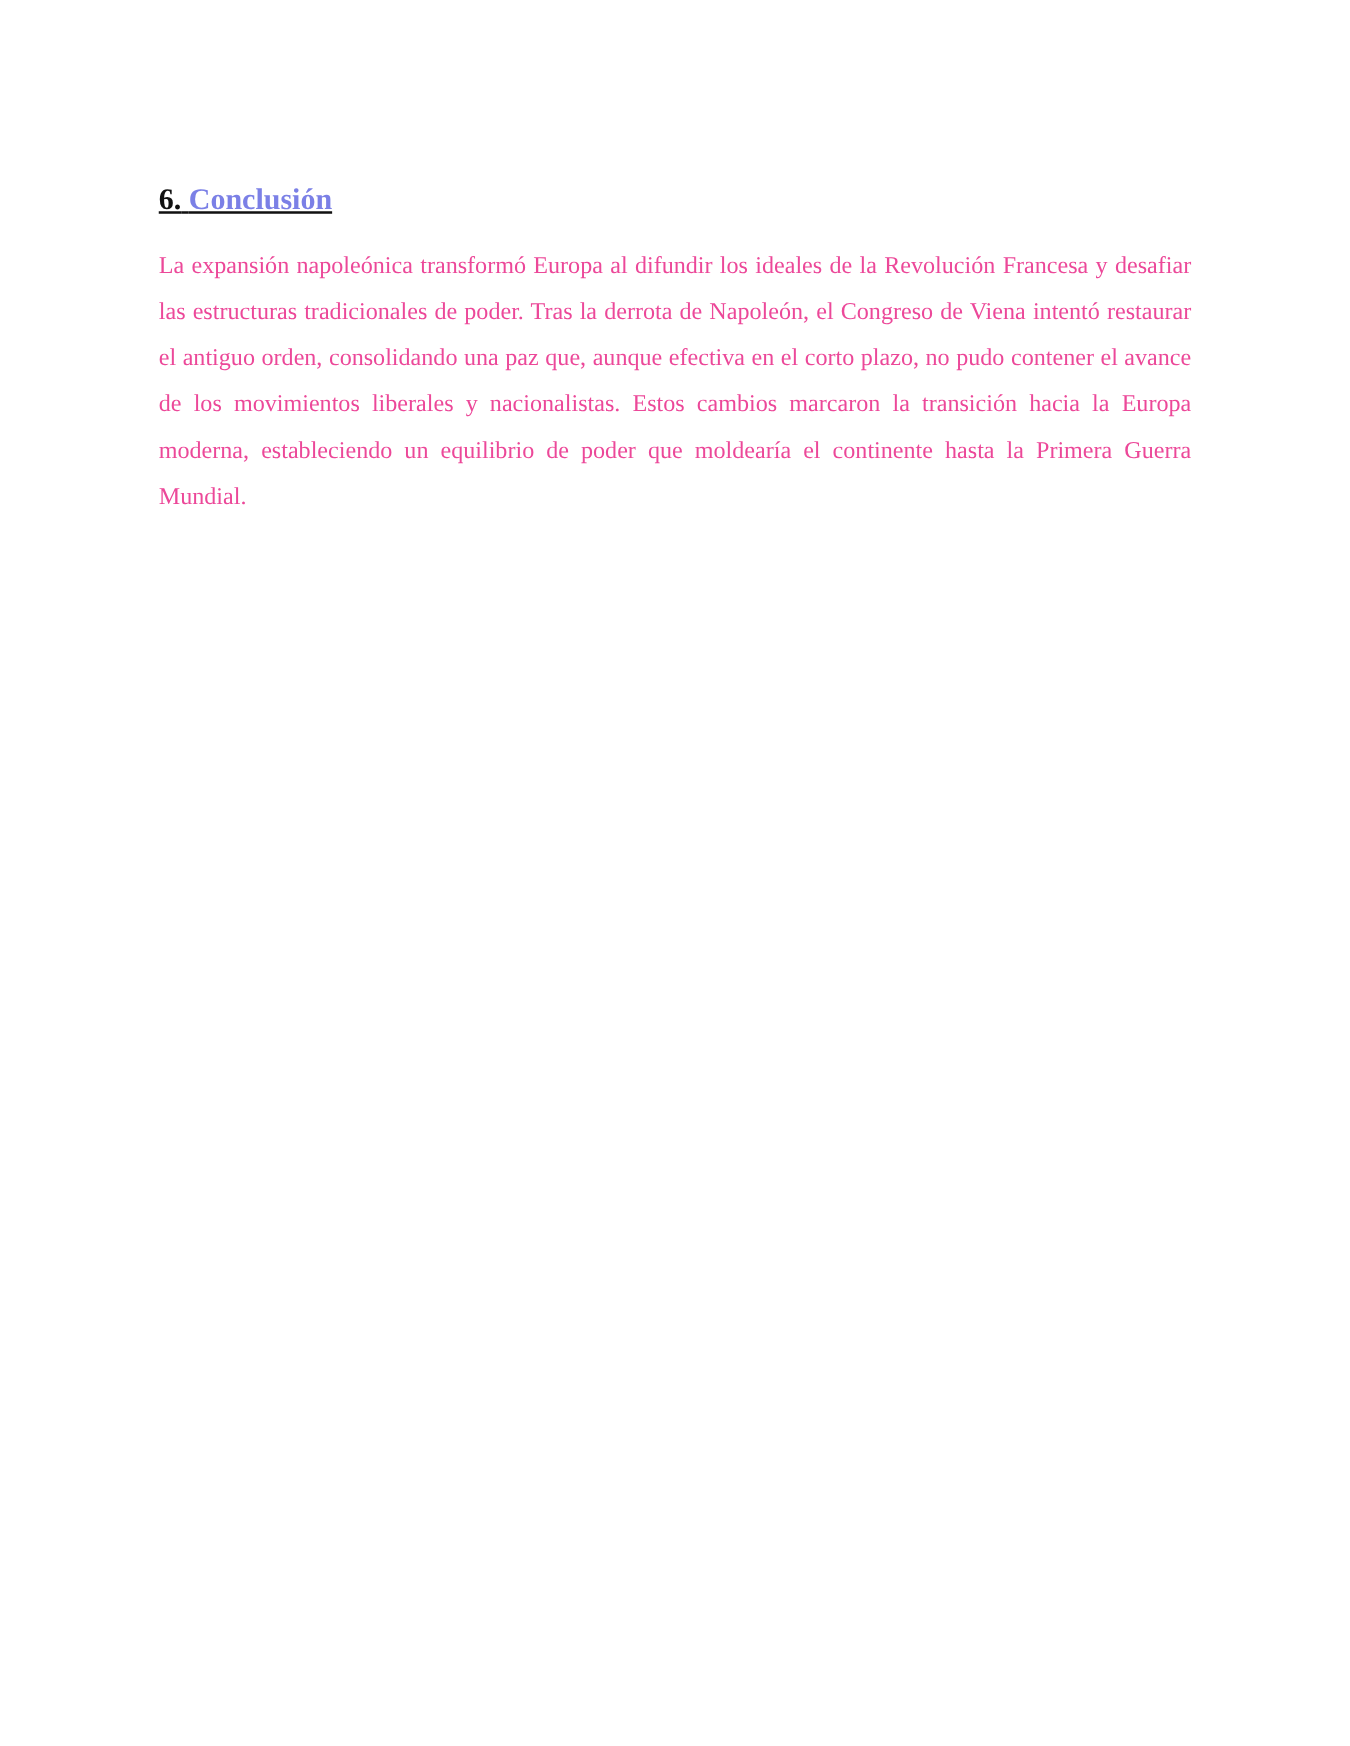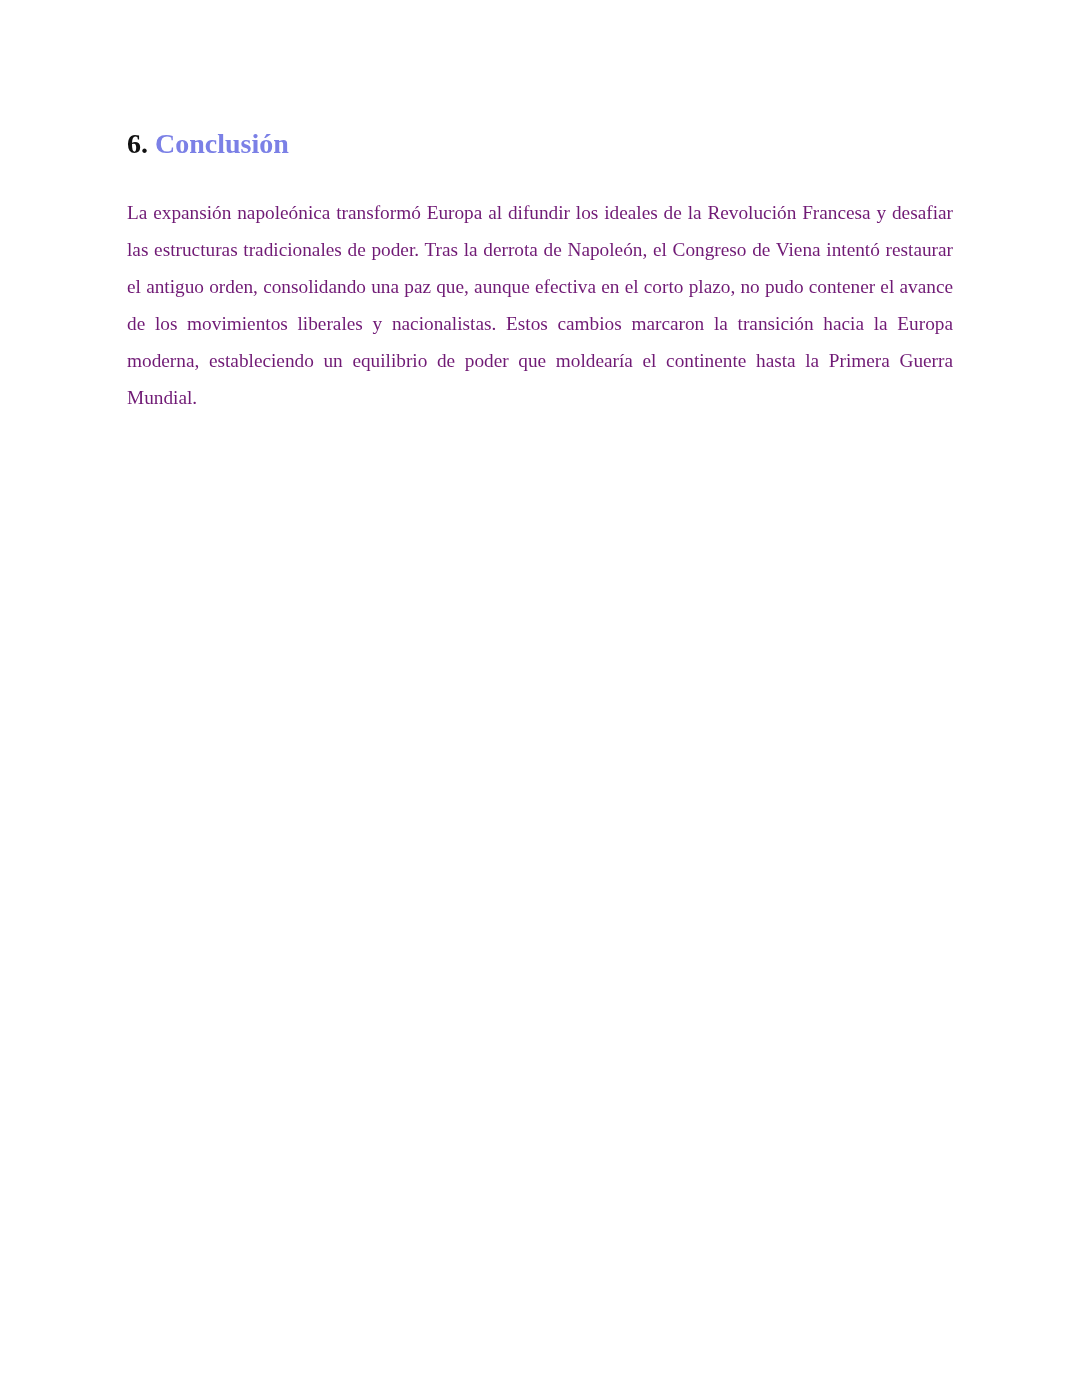--- a/index.html
+++ b/index.html
@@ -16,44 +16,45 @@
       color: #111111;
     }
     .page {
       position: absolute;
       left: 127px;
       top: 0;
       width: 826px;
     }
     .section-heading {
       position: absolute;
-      top: 128px;
+      top: 144px;
       left: 0;
       margin: 0;
-      font-size: 28px;
+      font-size: 24px;
       font-weight: bold;
       line-height: 32px;
       white-space: nowrap;
+      text-decoration: underline;
     }
     .section-number {
       color: #111111;
     }
     .section-title {
       color: #7b80e6;
     }
     .body-paragraph {
       position: absolute;
       top: 194px;
       left: 0;
       width: 826px;
       margin: 0;
       font-size: 19.3px;
       line-height: 37px;
       text-align: justify;
-      color: #701a75;
+      color: #ec4899;
     }
   </style>
 </head>
 <body>
 
 <div class="page">
   <h2 class="section-heading">
     <span class="section-number">6.</span> 
     <span class="section-title">Conclusión</span>
   </h2>

